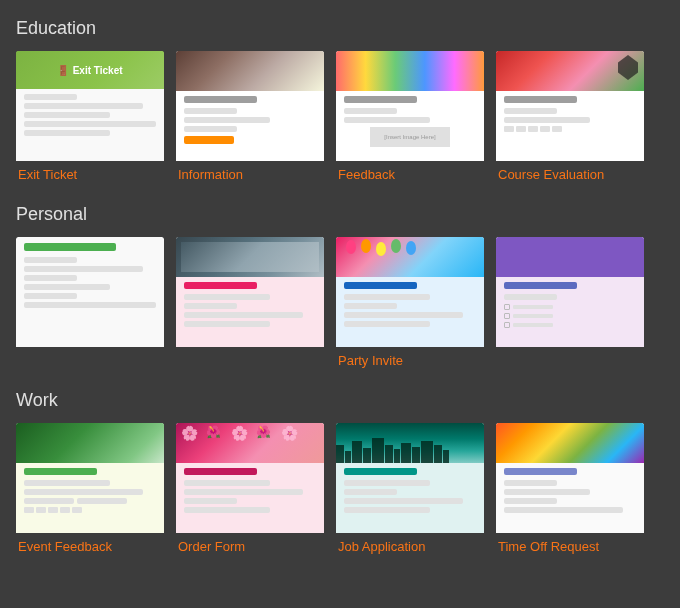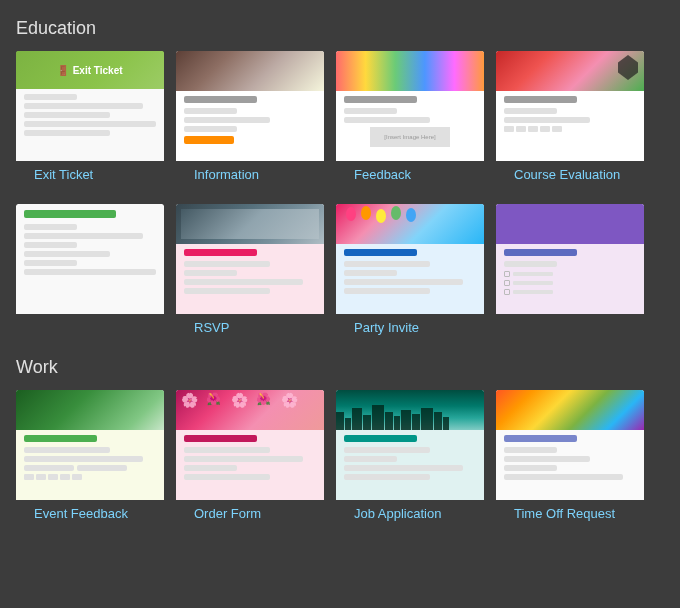--- a/index.html
+++ b/index.html
@@ -34,26 +34,25 @@
     .card-thumbnail {
       width: 148px;
       height: 110px;
       background: #fff;
       overflow: hidden;
       position: relative;
       border-radius: 2px 2px 0 0;
     }
     .card-label {
       font-size: 13px;
-      color: #7dd3fc;
+      color: #f97316;
       padding: 6px 2px 2px 2px;
       white-space: nowrap;
       overflow: hidden;
       text-overflow: ellipsis;
-      margin-left: 16px;
     }
 
     
     
     .thumb-exit-ticket {
       background: #8bc34a;
     }
     .thumb-exit-ticket .top-banner {
       width: 100%;
       height: 40px;
@@ -383,20 +382,21 @@
           </div>
         </div>
       </div>
       <div class="card-label">Course Evaluation</div>
     </div>
 
   </div>
 </div>
 
 <div class="section">
+  <div class="section-title">Personal</div>
   <div class="card-grid">
 
     <div class="card">
       <div class="card-thumbnail thumb-contact">
         <div class="form-area" style="padding:6px 8px; background:#f9f9f9; height:110px;">
           <div class="title-line"></div>
           <div class="form-line short" style="margin-bottom:3px;"></div>
           <div class="form-line long" style="margin-bottom:3px;"></div>
           <div class="form-line short" style="margin-bottom:3px;"></div>
           <div class="form-line medium" style="margin-bottom:3px;"></div>
@@ -410,21 +410,20 @@
       <div class="card-thumbnail thumb-rsvp">
         <div class="top-photo" style="width:100%; height:40px; background: linear-gradient(135deg, #37474f 0%, #546e7a 40%, #78909c 70%, #b0bec5 100%);"></div>
         <div class="form-area" style="padding:5px 8px; background:#fce4ec; height:70px;">
           <div class="mini-title" style="background:#e91e63;"></div>
           <div class="form-line medium" style="margin-bottom:3px;"></div>
           <div class="form-line short" style="margin-bottom:3px;"></div>
           <div class="form-line long" style="margin-bottom:3px;"></div>
           <div class="form-line medium"></div>
         </div>
       </div>
-      <div class="card-label">RSVP</div>
     </div>
 
     <div class="card">
       <div class="card-thumbnail thumb-party">
         <div class="top-photo" style="width:100%; height:40px; background: linear-gradient(135deg, #e91e63 0%, #f48fb1 30%, #81d4fa 60%, #29b6f6 100%); position:relative; overflow:hidden;">
 
           <div style="position:absolute; top:3px; left:10px; width:10px; height:14px; background:#ff4081; border-radius:50%;"></div>
           <div style="position:absolute; top:2px; left:25px; width:10px; height:14px; background:#ff9800; border-radius:50%;"></div>
           <div style="position:absolute; top:5px; left:40px; width:10px; height:14px; background:#ffeb3b; border-radius:50%;"></div>
           <div style="position:absolute; top:2px; left:55px; width:10px; height:14px; background:#66bb6a; border-radius:50%;"></div>

